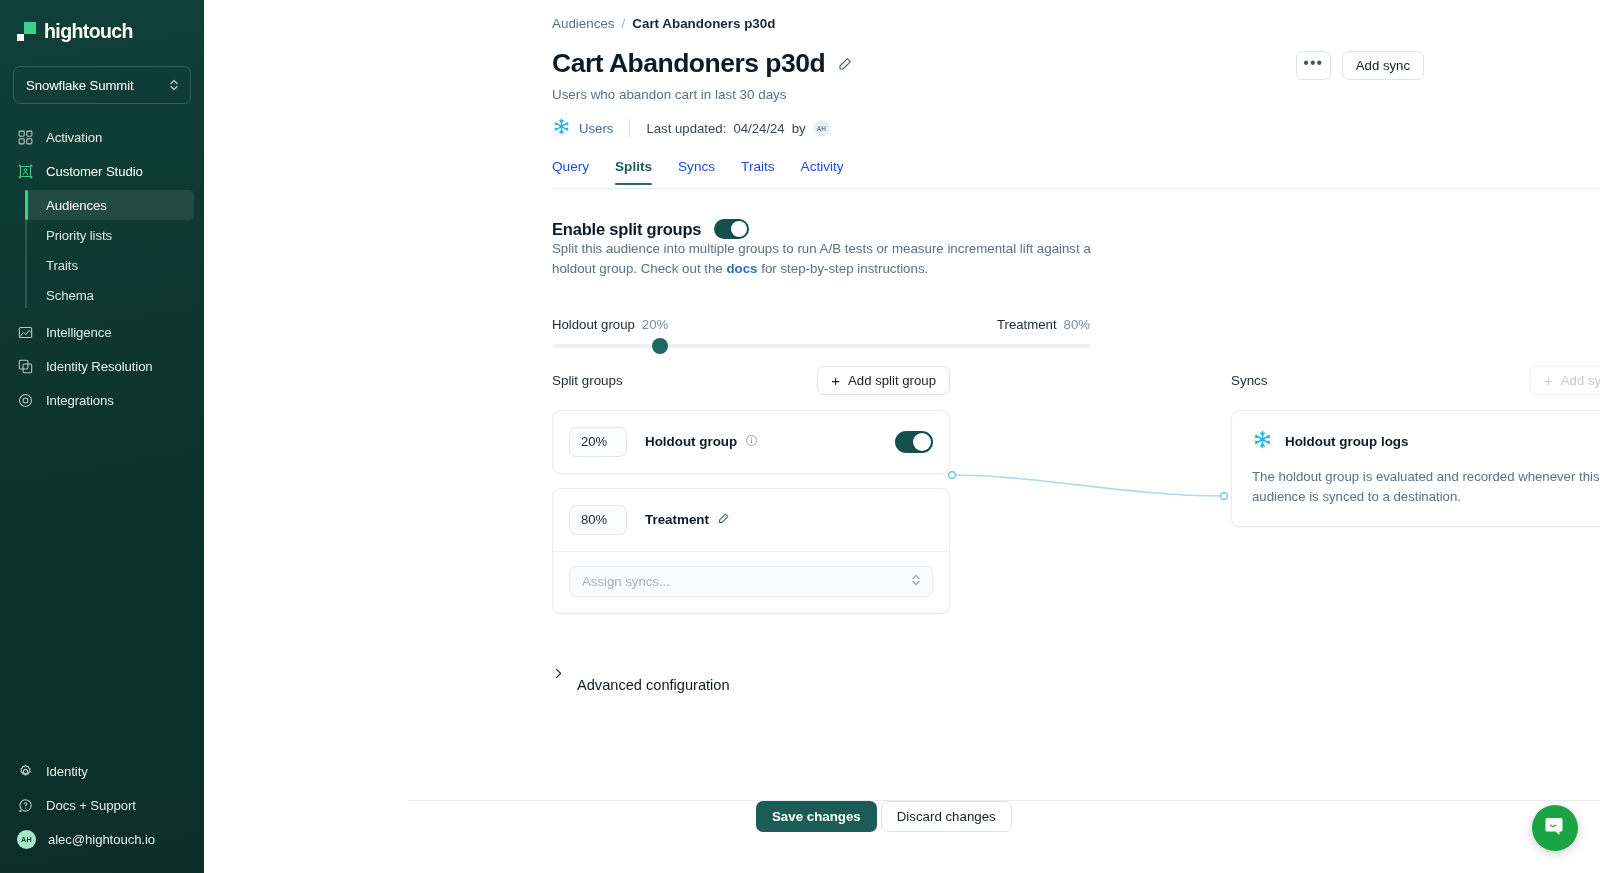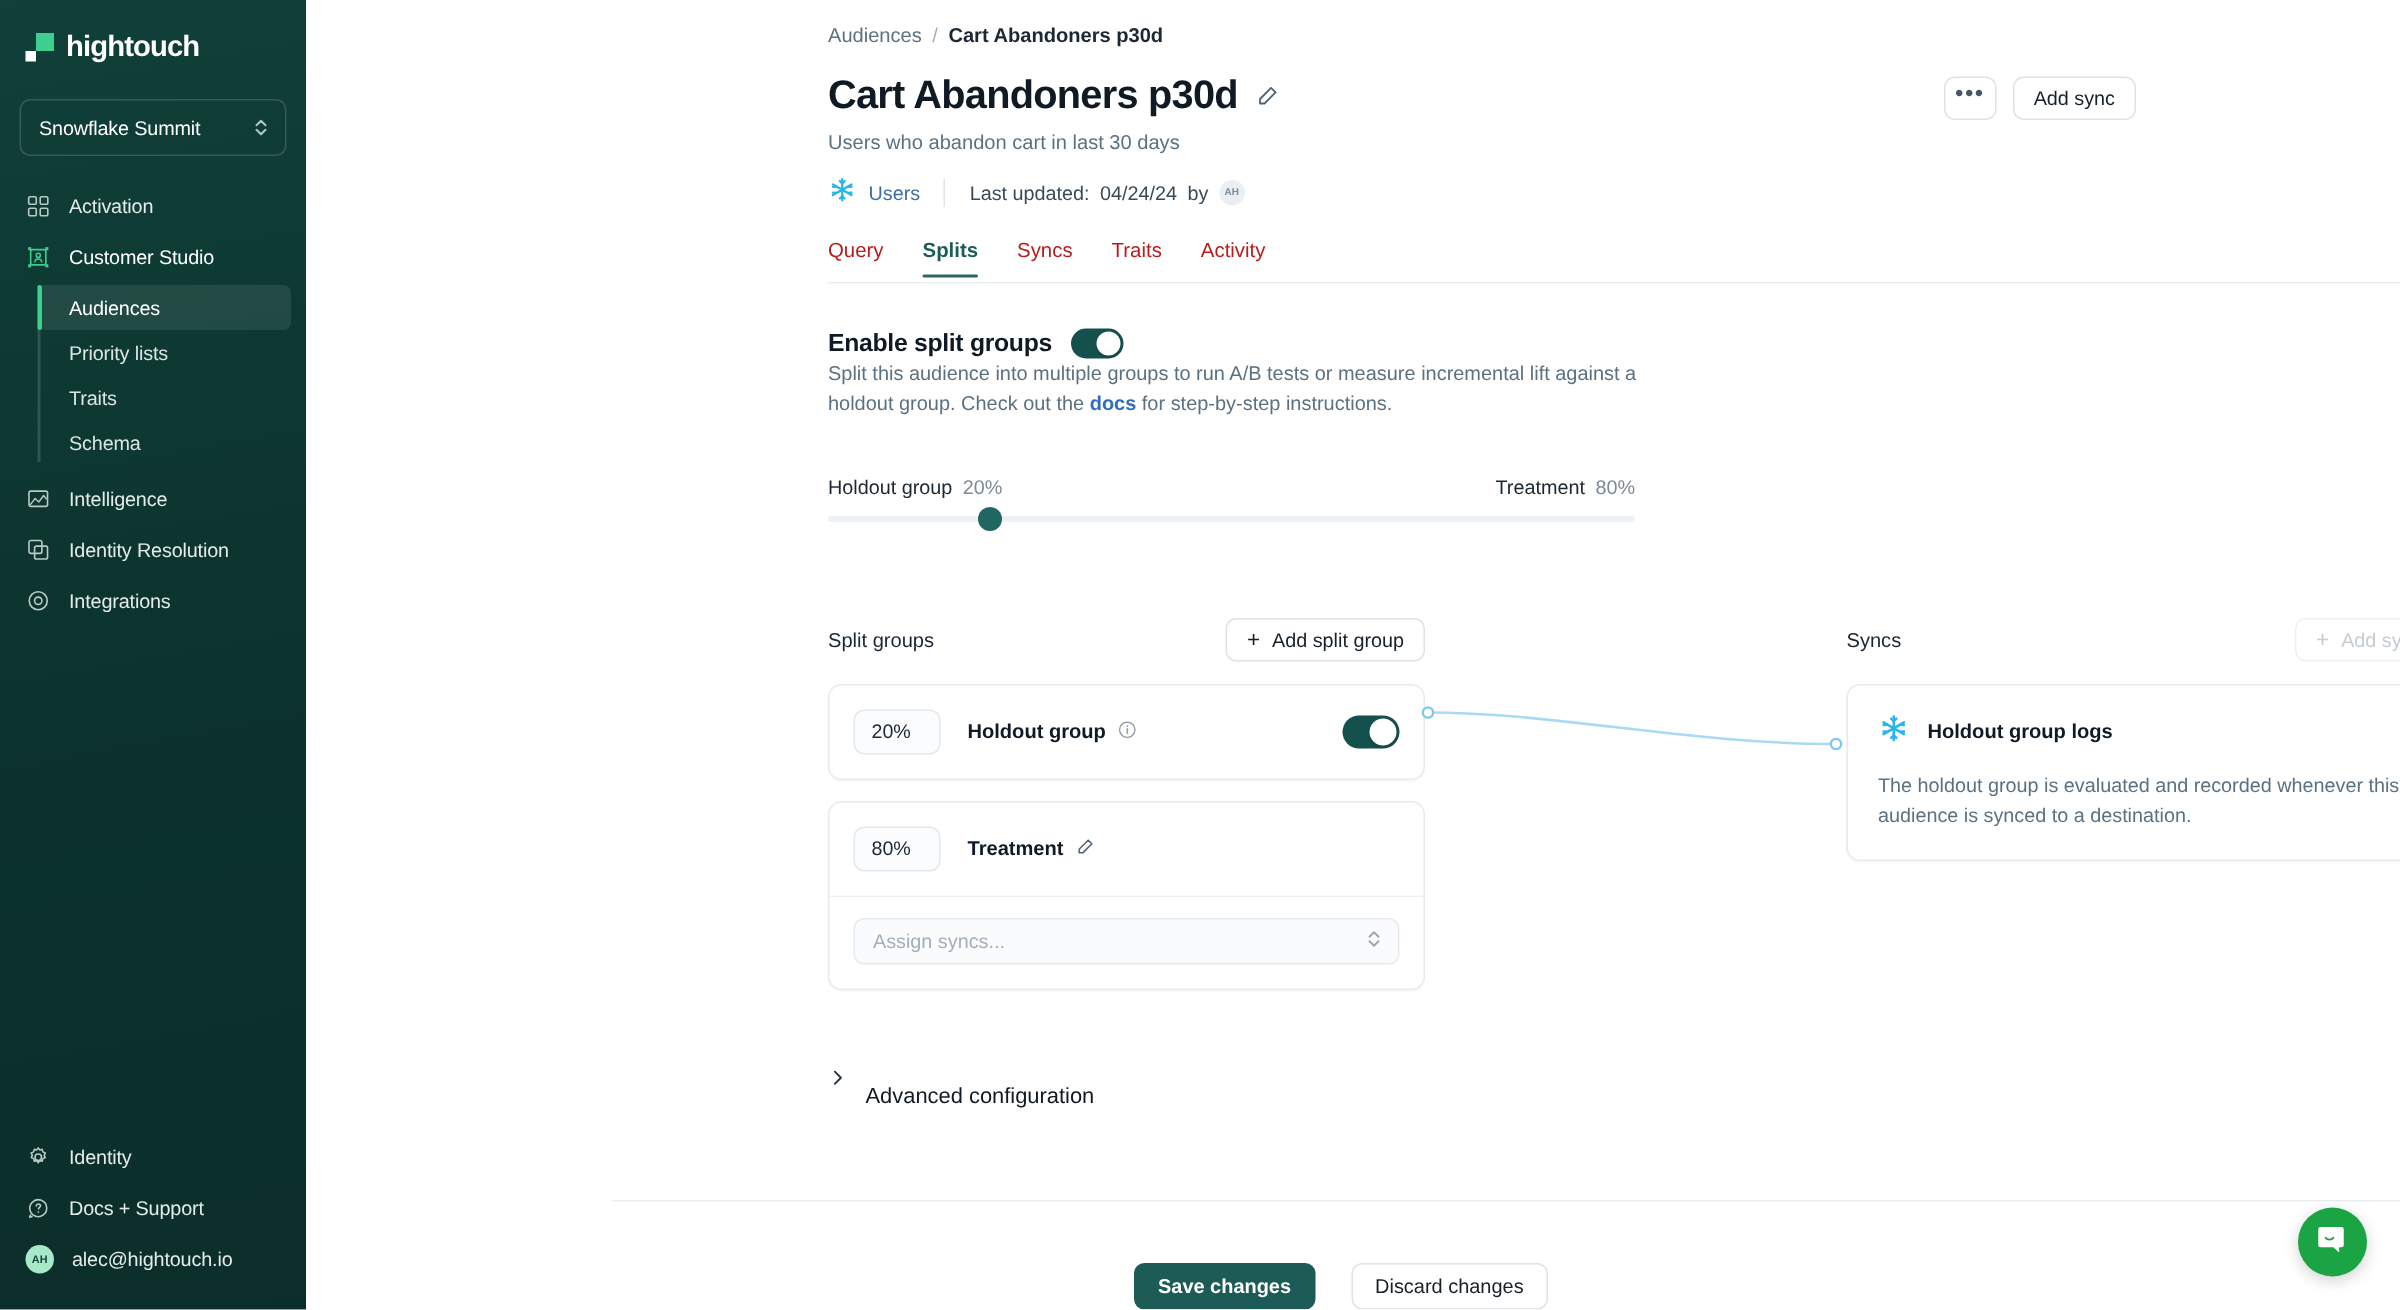--- a/index.html
+++ b/index.html
@@ -105,21 +105,21 @@
   .meta-div { width:1px; height: 19px; background:#dfe5ea; margin: 0 16px; }
   .meta-upd { color:#3b4a57; display:flex; align-items:center; gap:7px; }
   .meta-upd .lbl { color:#3b4a57; }
   .meta-avatar {
     width: 17px; height:17px; border-radius:50%; background:#eceff2; color:#7a8894;
     font-size: 6.6px; font-weight: 700; display:flex; align-items:center; justify-content:center;
   }
 
   .tabs { display:flex; gap: 26px; margin-top: 20px; position:relative; }
   .tab {
-    font-size: 13.6px; color:#b91c1c; padding-bottom: 11px; cursor:pointer; position:relative;
+    font-size: 13.6px; color:#1d4ed8; padding-bottom: 11px; cursor:pointer; position:relative;
   }
   .tab.active { color:#1b5e58; font-weight:600; }
   .tab.active:after {
     content:""; position:absolute; left:0; right:0; bottom:0; height: 2.2px; background:#2a6963; border-radius:2px;
   }
   .tabs-rule { position:absolute; left:348px; right:0; top:188px; height:1px; background:#e9edf0; }
 
   .topright { position:absolute; right: 176px; top: 51px; display:flex; gap: 11px; }
   .btn {
     border:1px solid #dde3e8; background:#fff; border-radius: 7px;
@@ -154,21 +154,21 @@
   .slider-labels .lab { color:#1b2733; }
   .slider-labels .pct { color:#7c8b98; margin-left: 7px; }
   .slider-track {
     margin-top: 12px; height: 4px; border-radius: 3px; background:#eef1f4; position:relative;
   }
   .slider-thumb {
     position:absolute; top:50%; transform: translate(-50%,-50%);
     width: 16px; height:16px; border-radius:50%; background:#206661; cursor:pointer;
   }
 
-  .cols { display:flex; margin-top: 64px; }
+  .cols { display:flex; margin-top: 18px; }
   .col-left { width: 398px; flex:0 0 398px; }
   .col-spacer { width: 281px; flex:0 0 281px; }
   .col-right { width: 398px; flex:0 0 398px; }
   .col-head { display:flex; align-items:center; justify-content:space-between; height: 30px; }
   .col-head .ct { font-size: 13.4px; color:#1b2733; }
   .btn-split {
     border:1px solid #dde3e8; background:#fff; border-radius: 7px; height:29px;
     padding: 0 13px; font-size: 13.2px; color:#172029; display:flex; align-items:center; gap:8px; cursor:pointer;
   }
   .btn-split.disabled { color:#c4ccd4; border-color:#eef1f4; cursor:default; }
@@ -205,21 +205,21 @@
     display:flex; align-items:center; gap: 12px; margin-top: 44px; cursor:pointer;
   }
   .adv-label { font-size: 14.6px; color:#101a24; font-weight:500;margin-top:19px; }
 
   .connector { position:absolute; left: 742px; top: 455px; pointer-events:none; }
 
   
   .bottombar {
     position:absolute; left: 204px; right:0; bottom:0; height: 73px;
     border-top:1px solid #e9edf0; background:#fff;
-    display:flex; align-items:flex-end; padding-left: 348px; gap: 24px;
+    display:flex; align-items:flex-start; padding-left: 348px; gap: 4px;
   }
   .btn-save {
     background:#1d5b56; color:#fff; border:none; border-radius:7px;
     height: 31px; padding: 0 16px; font-size: 13.3px; font-weight:600; cursor:pointer;
     font-family:"Liberation Sans",sans-serif;
   }
   .btn-discard {
     background:#fff; color:#172029; border:1px solid #dde3e8; border-radius:7px;
     height: 31px; padding: 0 15px; font-size: 13.3px; cursor:pointer; font-weight:500;
     font-family:"Liberation Sans",sans-serif;

